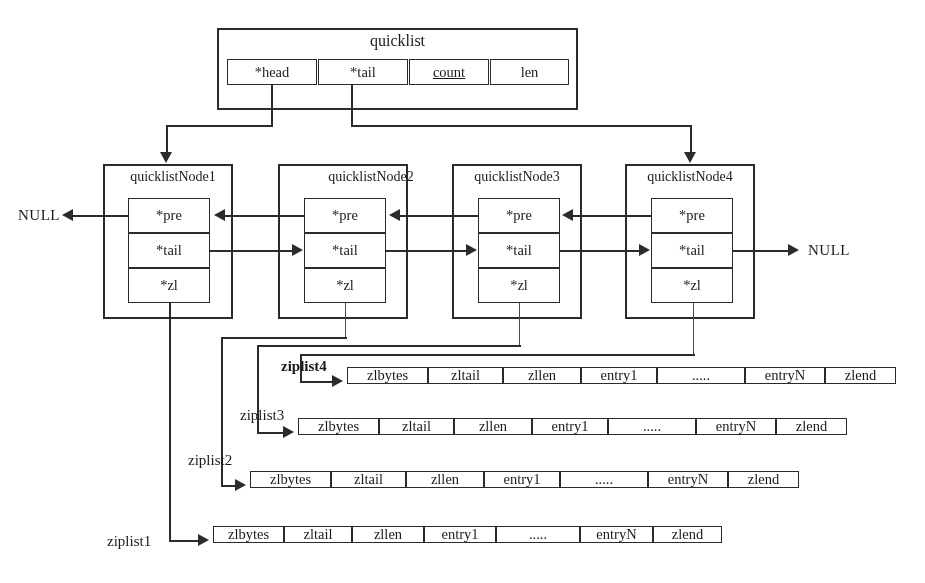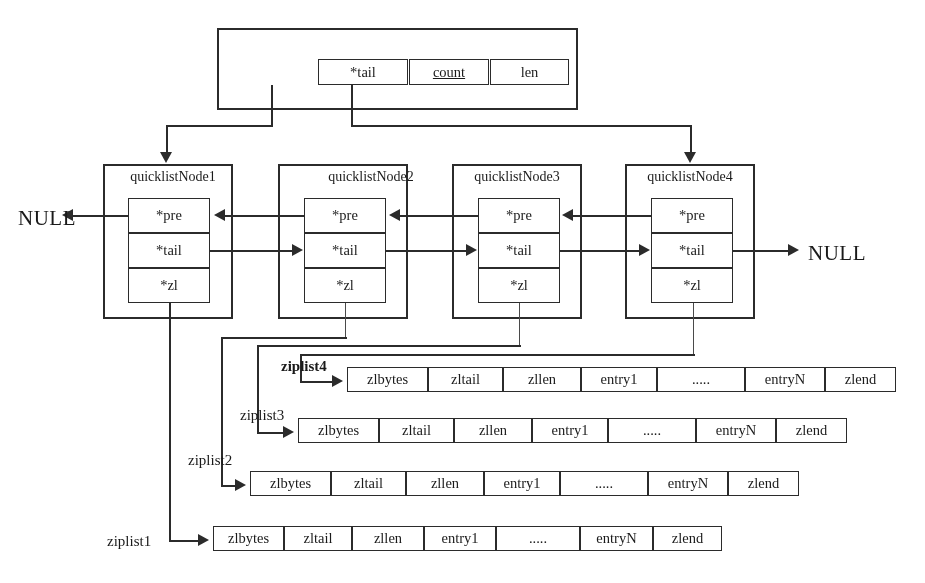--- a/index.html
+++ b/index.html
@@ -17,43 +17,45 @@
   #ql-outer{left:217px;top:28px;width:361px;height:82px;}
   #ql-title{left:217px;top:33px;width:361px;text-align:center;font-size:16px;}
   .qcell{top:59px;height:26px;font-size:14.5px;}
 
   
   .qnode{width:130px;height:155px;top:164px;}
   .qnode-title{top:170px;width:130px;text-align:center;font-size:14px;}
   .qfield{width:82px;height:35px;font-size:14.5px;}
 
   
-  .zrow .cell{height:25px;font-size:14.5px;}
+  .zrow .cell{height:17px;font-size:14.5px;}
 
   
   .h{position:absolute;height:0;border-top:2px solid #2b2b2b;}
   .v{position:absolute;width:0;border-left:2px solid #2b2b2b;}
   .v-thin{position:absolute;width:0;border-left:1.6px solid #4a4a4a;}
 
   
   .ar{position:absolute;width:0;height:0;}
   .ar-l{border-top:6px solid transparent;border-bottom:6px solid transparent;border-right:11px solid #2b2b2b;}
   .ar-r{border-top:6px solid transparent;border-bottom:6px solid transparent;border-left:11px solid #2b2b2b;}
   .ar-d{border-left:6px solid transparent;border-right:6px solid transparent;border-top:11px solid #2b2b2b;}
 
-  .nulltxt{font-size:21px;letter-spacing:.5px;}
+  .nulltxt{font-size:15px;letter-spacing:.5px;}
   .ziptxt{font-size:15px;}
 </style>
 </head>
 <body>
 
 <div id="stage">
 
   <div class="box" id="ql-outer"></div>
+  <div class="lbl" id="ql-title">quicklist</div>
 
+  <div class="cell qcell" style="left:227px;width:90px;">*head</div>
   <div class="cell qcell" style="left:318px;width:90px;">*tail</div>
   <div class="cell qcell" style="left:409px;width:80px;text-decoration:underline;">count</div>
   <div class="cell qcell" style="left:490px;width:79px;">len</div>
 
   <div class="v" style="left:271px;top:85px;height:40px;"></div>
   <div class="h" style="left:166px;top:125px;width:107px;"></div>
   <div class="v" style="left:166px;top:125px;height:28px;"></div>
   <div class="ar ar-d" style="left:160px;top:152px;"></div>
 
   <div class="v" style="left:351px;top:85px;height:40px;"></div>

